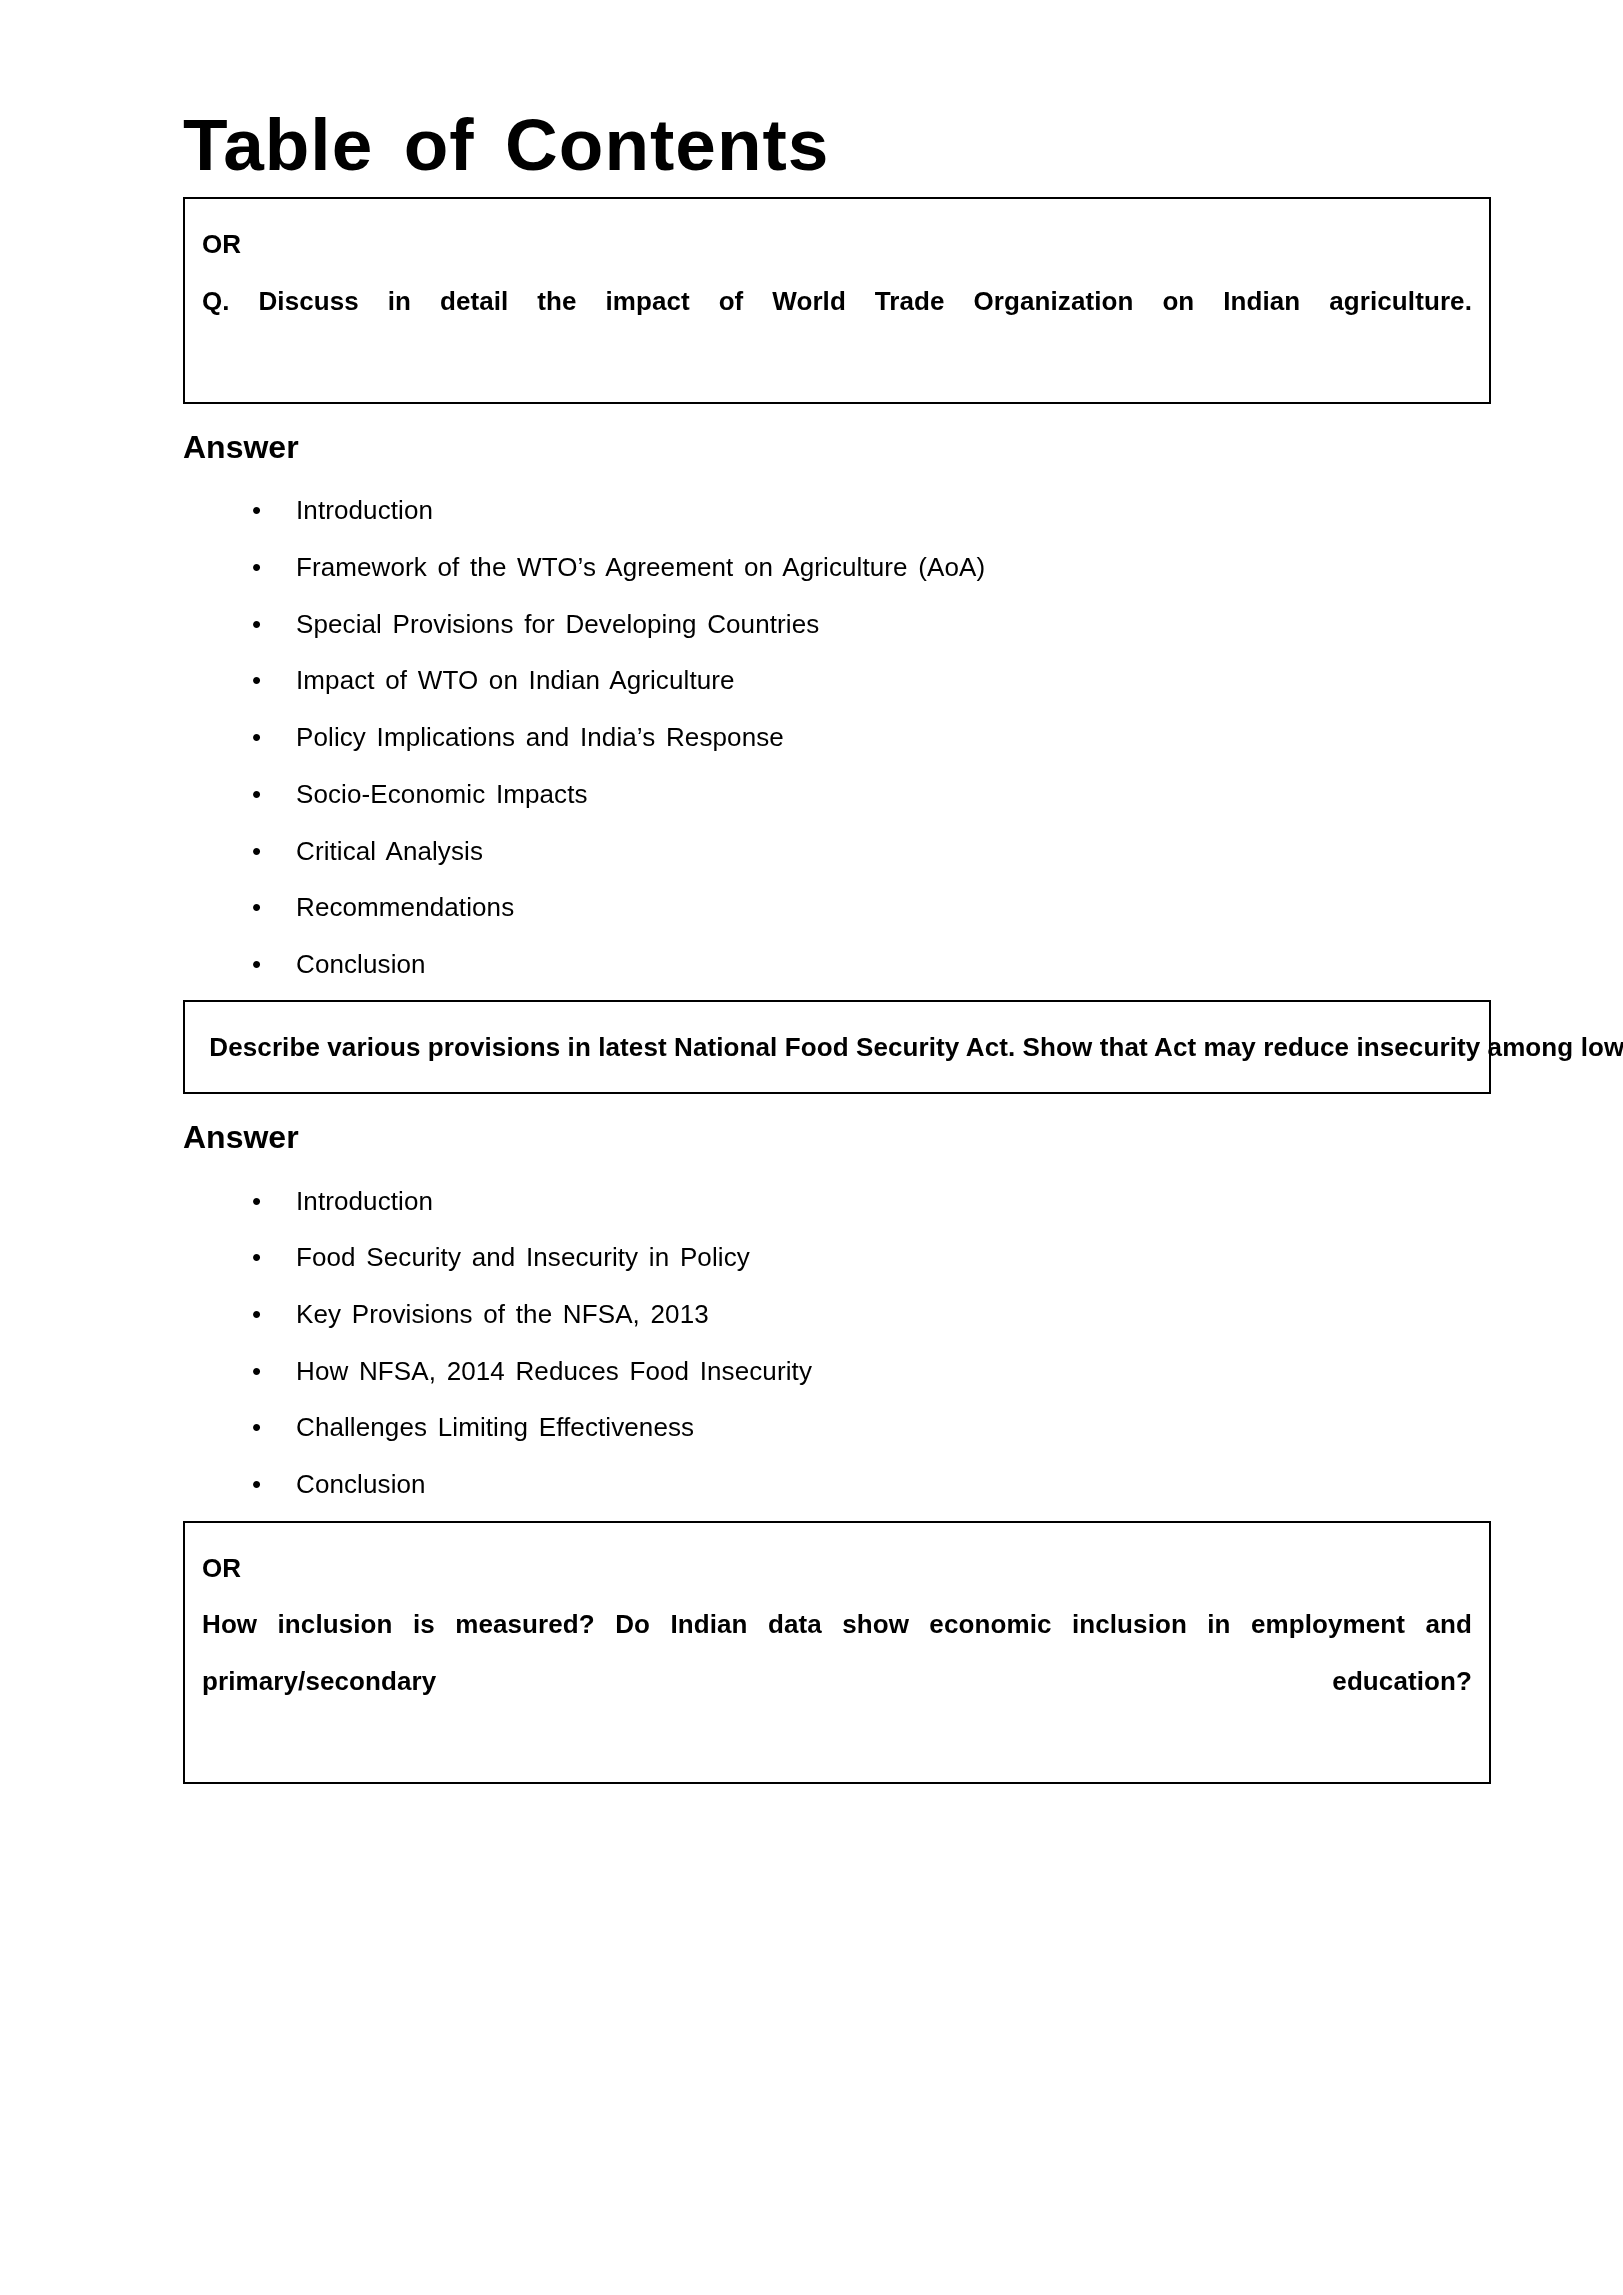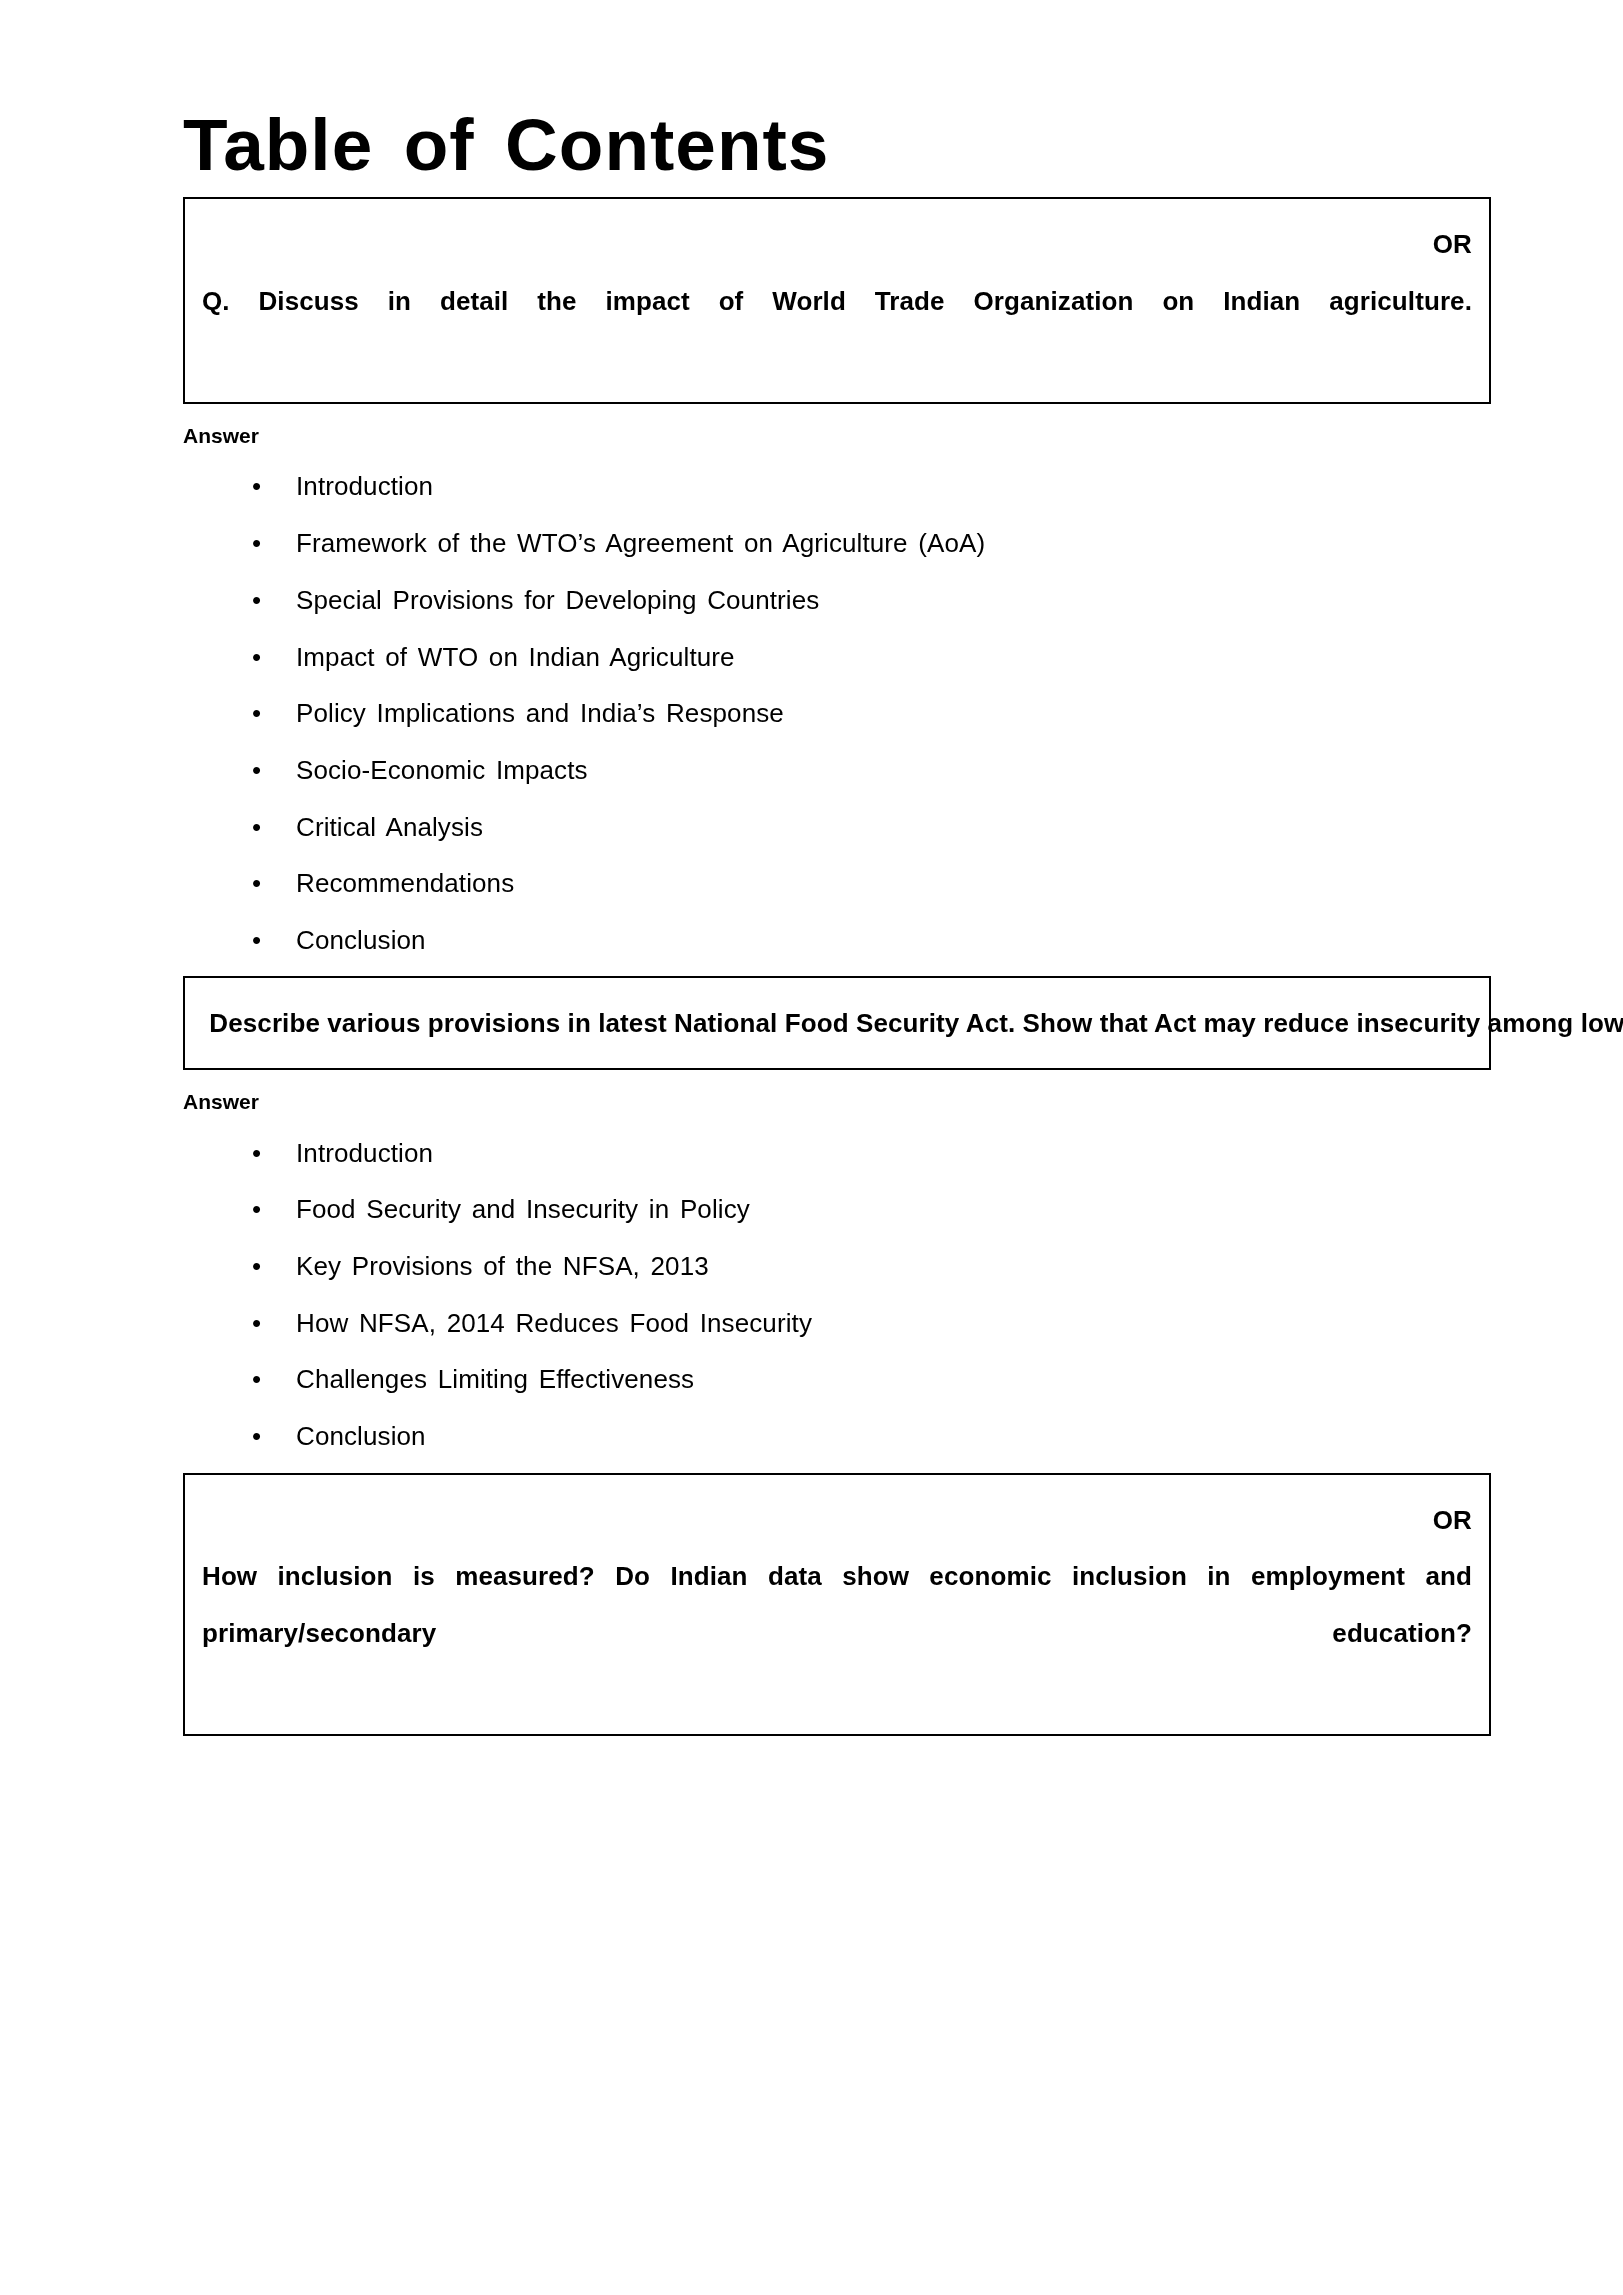--- a/index.html
+++ b/index.html
@@ -71,30 +71,30 @@
   .qbox p.justify-all {
     text-align: justify;
   }
   .qbox p.justify-all::after {
     content: "";
     display: inline-block;
     width: 100%;
   }
 
   .qbox p.plain {
-    text-align: right;
+    text-align: left;
   }
 
   .qbox .lead-space {
     white-space: pre;
   }
 
   
   .answer-head {
-    font-size: 21px;
+    font-size: 32px;
     font-weight: bold;
     line-height: 2.18;
     margin: 0;
     padding-top: 9.2px;
     padding-bottom: 0;
     padding-left: 0;
   }
 
   
   ul.outline {

